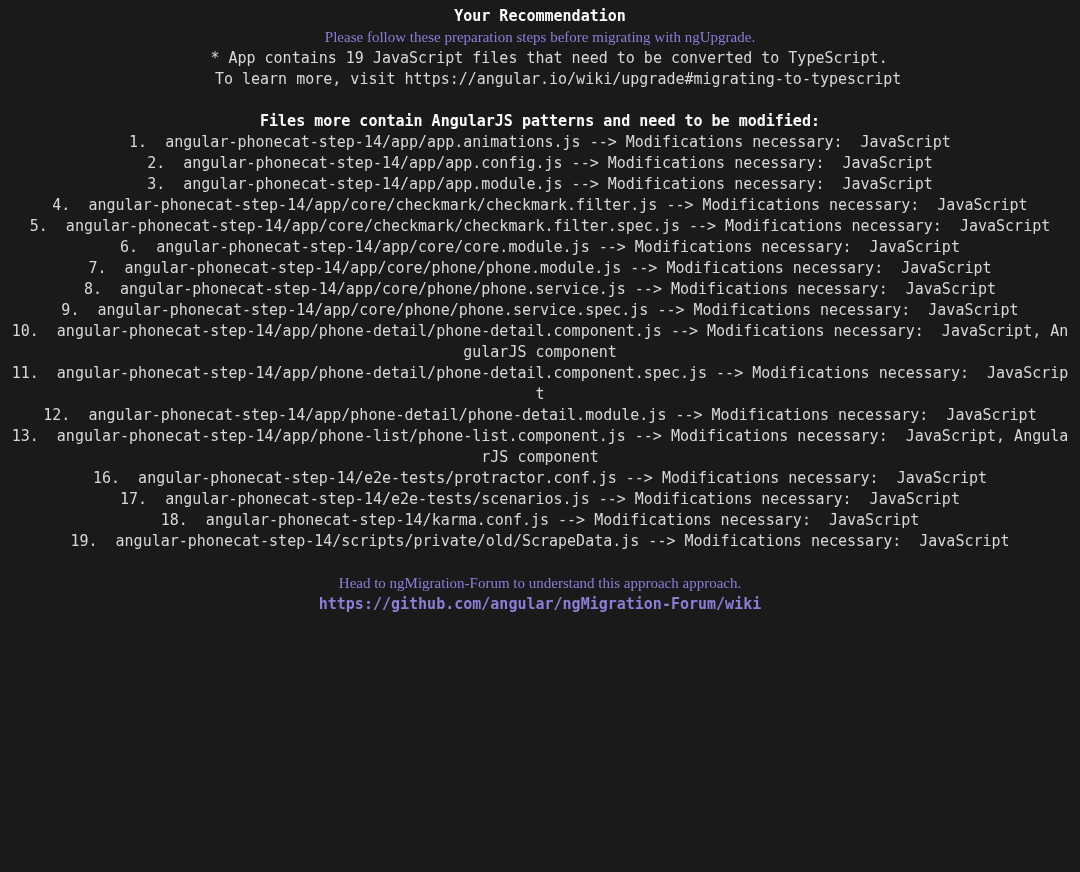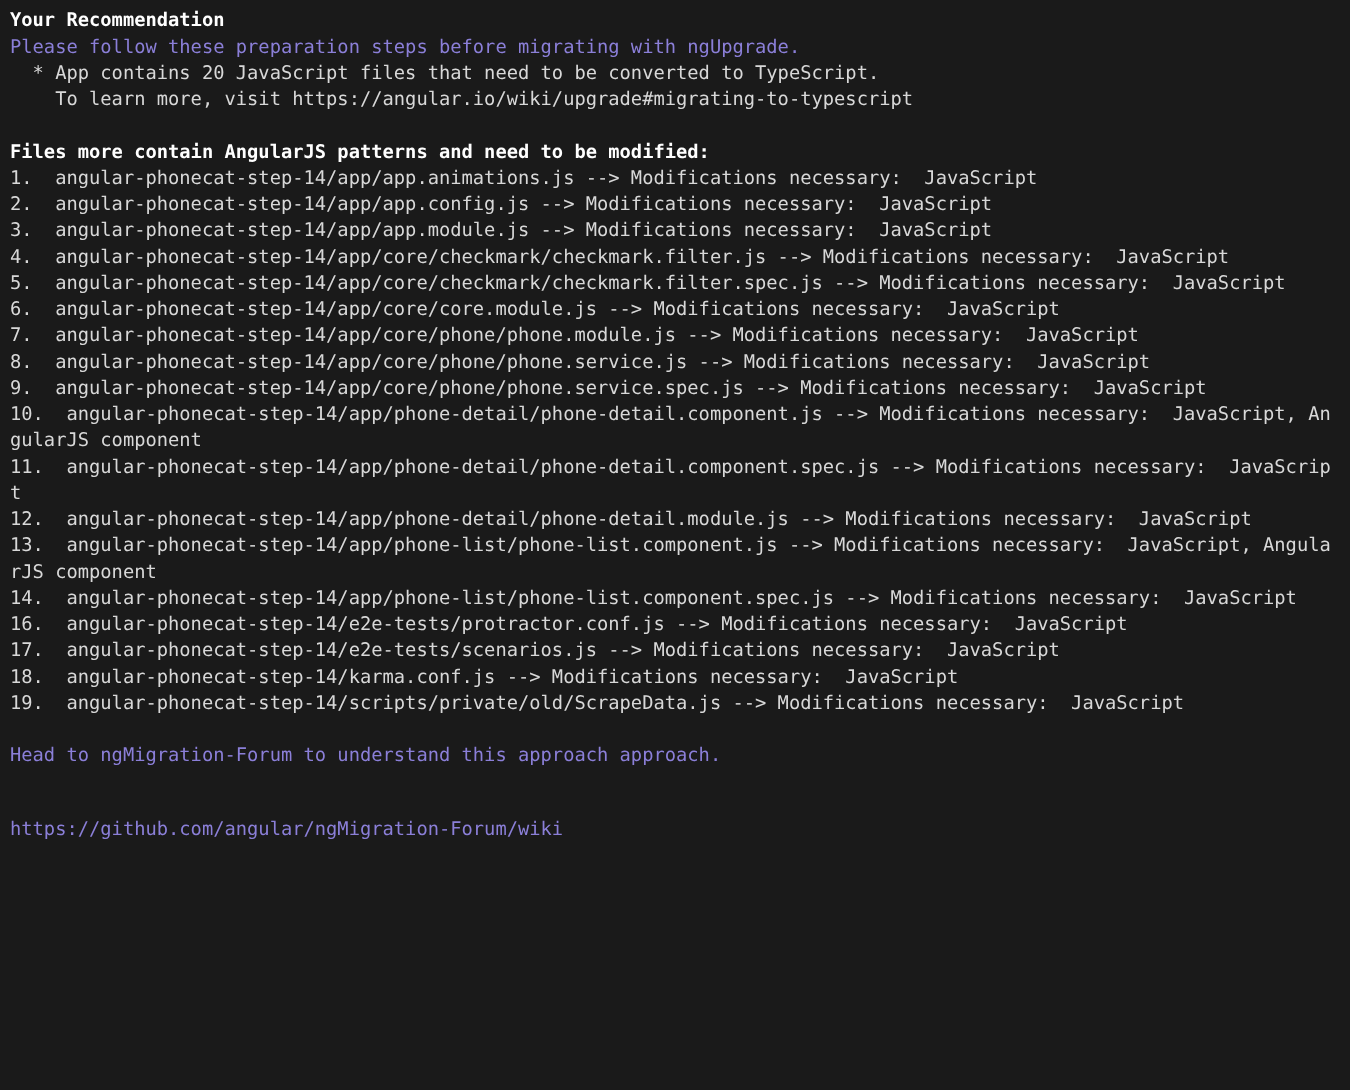--- a/index.html
+++ b/index.html
@@ -1,57 +1,56 @@
 <!DOCTYPE html>
 <html><head>
   <meta charset="utf-8">
   <style>
-    * { margin: 0; padding: 0; box-sizing: border-box; }
+    * { margin: 0; padding: 0; box-sizing: border-box; text-align: center; }
     body {
       background: #1a1a1a;
       color: #d8d8d8;
       font-family: 'Menlo', 'Monaco', 'Consolas', monospace;
       font-size: 15px;
       line-height: 1.4;
       padding: 6px 8px;
       width: 1080px;
       overflow-wrap: break-word;
       word-break: break-all;
     }
     .bold { font-weight: bold; color: #ffffff; }
-    .purple { color: #8b7fd8; }
-    .purple-bold { color: #8b7fd8; font-weight: normal; margin-top: 38px; }
+    .purple { color: #8b7fd8; font-family: Liberation Serif, serif; }
+    .purple-bold { color: #8b7fd8; font-weight: bold; }
     .line { white-space: pre-wrap; }
     .spacer { height: 1.4em; }
   </style>
 </head>
 <body>
 
 <div>
   <div class="line bold">Your Recommendation</div>
   <div class="line purple">Please follow these preparation steps before migrating with ngUpgrade.</div>
-  <div class="line">  * App contains 20 JavaScript files that need to be converted to TypeScript.</div>
+  <div class="line">  * App contains 19 JavaScript files that need to be converted to TypeScript.</div>
   <div class="line">    To learn more, visit https://angular.io/wiki/upgrade#migrating-to-typescript</div>
   <div class="spacer"></div>
   <div class="line bold">Files more contain AngularJS patterns and need to be modified:</div>
   <div id="files-list">
       <div class="line">1.  angular-phonecat-step-14/app/app.animations.js --&gt; Modifications necessary:  JavaScript</div>
       <div class="line">2.  angular-phonecat-step-14/app/app.config.js --&gt; Modifications necessary:  JavaScript</div>
       <div class="line">3.  angular-phonecat-step-14/app/app.module.js --&gt; Modifications necessary:  JavaScript</div>
       <div class="line">4.  angular-phonecat-step-14/app/core/checkmark/checkmark.filter.js --&gt; Modifications necessary:  JavaScript</div>
       <div class="line">5.  angular-phonecat-step-14/app/core/checkmark/checkmark.filter.spec.js --&gt; Modifications necessary:  JavaScript</div>
       <div class="line">6.  angular-phonecat-step-14/app/core/core.module.js --&gt; Modifications necessary:  JavaScript</div>
       <div class="line">7.  angular-phonecat-step-14/app/core/phone/phone.module.js --&gt; Modifications necessary:  JavaScript</div>
       <div class="line">8.  angular-phonecat-step-14/app/core/phone/phone.service.js --&gt; Modifications necessary:  JavaScript</div>
       <div class="line">9.  angular-phonecat-step-14/app/core/phone/phone.service.spec.js --&gt; Modifications necessary:  JavaScript</div>
       <div class="line">10.  angular-phonecat-step-14/app/phone-detail/phone-detail.component.js --&gt; Modifications necessary:  JavaScript, AngularJS component</div>
       <div class="line">11.  angular-phonecat-step-14/app/phone-detail/phone-detail.component.spec.js --&gt; Modifications necessary:  JavaScript</div>
       <div class="line">12.  angular-phonecat-step-14/app/phone-detail/phone-detail.module.js --&gt; Modifications necessary:  JavaScript</div>
       <div class="line">13.  angular-phonecat-step-14/app/phone-list/phone-list.component.js --&gt; Modifications necessary:  JavaScript, AngularJS component</div>
-      <div class="line">14.  angular-phonecat-step-14/app/phone-list/phone-list.component.spec.js --&gt; Modifications necessary:  JavaScript</div>
       <div class="line">16.  angular-phonecat-step-14/e2e-tests/protractor.conf.js --&gt; Modifications necessary:  JavaScript</div>
       <div class="line">17.  angular-phonecat-step-14/e2e-tests/scenarios.js --&gt; Modifications necessary:  JavaScript</div>
       <div class="line">18.  angular-phonecat-step-14/karma.conf.js --&gt; Modifications necessary:  JavaScript</div>
       <div class="line">19.  angular-phonecat-step-14/scripts/private/old/ScrapeData.js --&gt; Modifications necessary:  JavaScript</div>
     </div>
   <div class="spacer"></div>
   <div class="line purple">Head to ngMigration-Forum to understand this approach approach.</div>
   <div class="line purple-bold">https://github.com/angular/ngMigration-Forum/wiki</div>
 </div>
 

